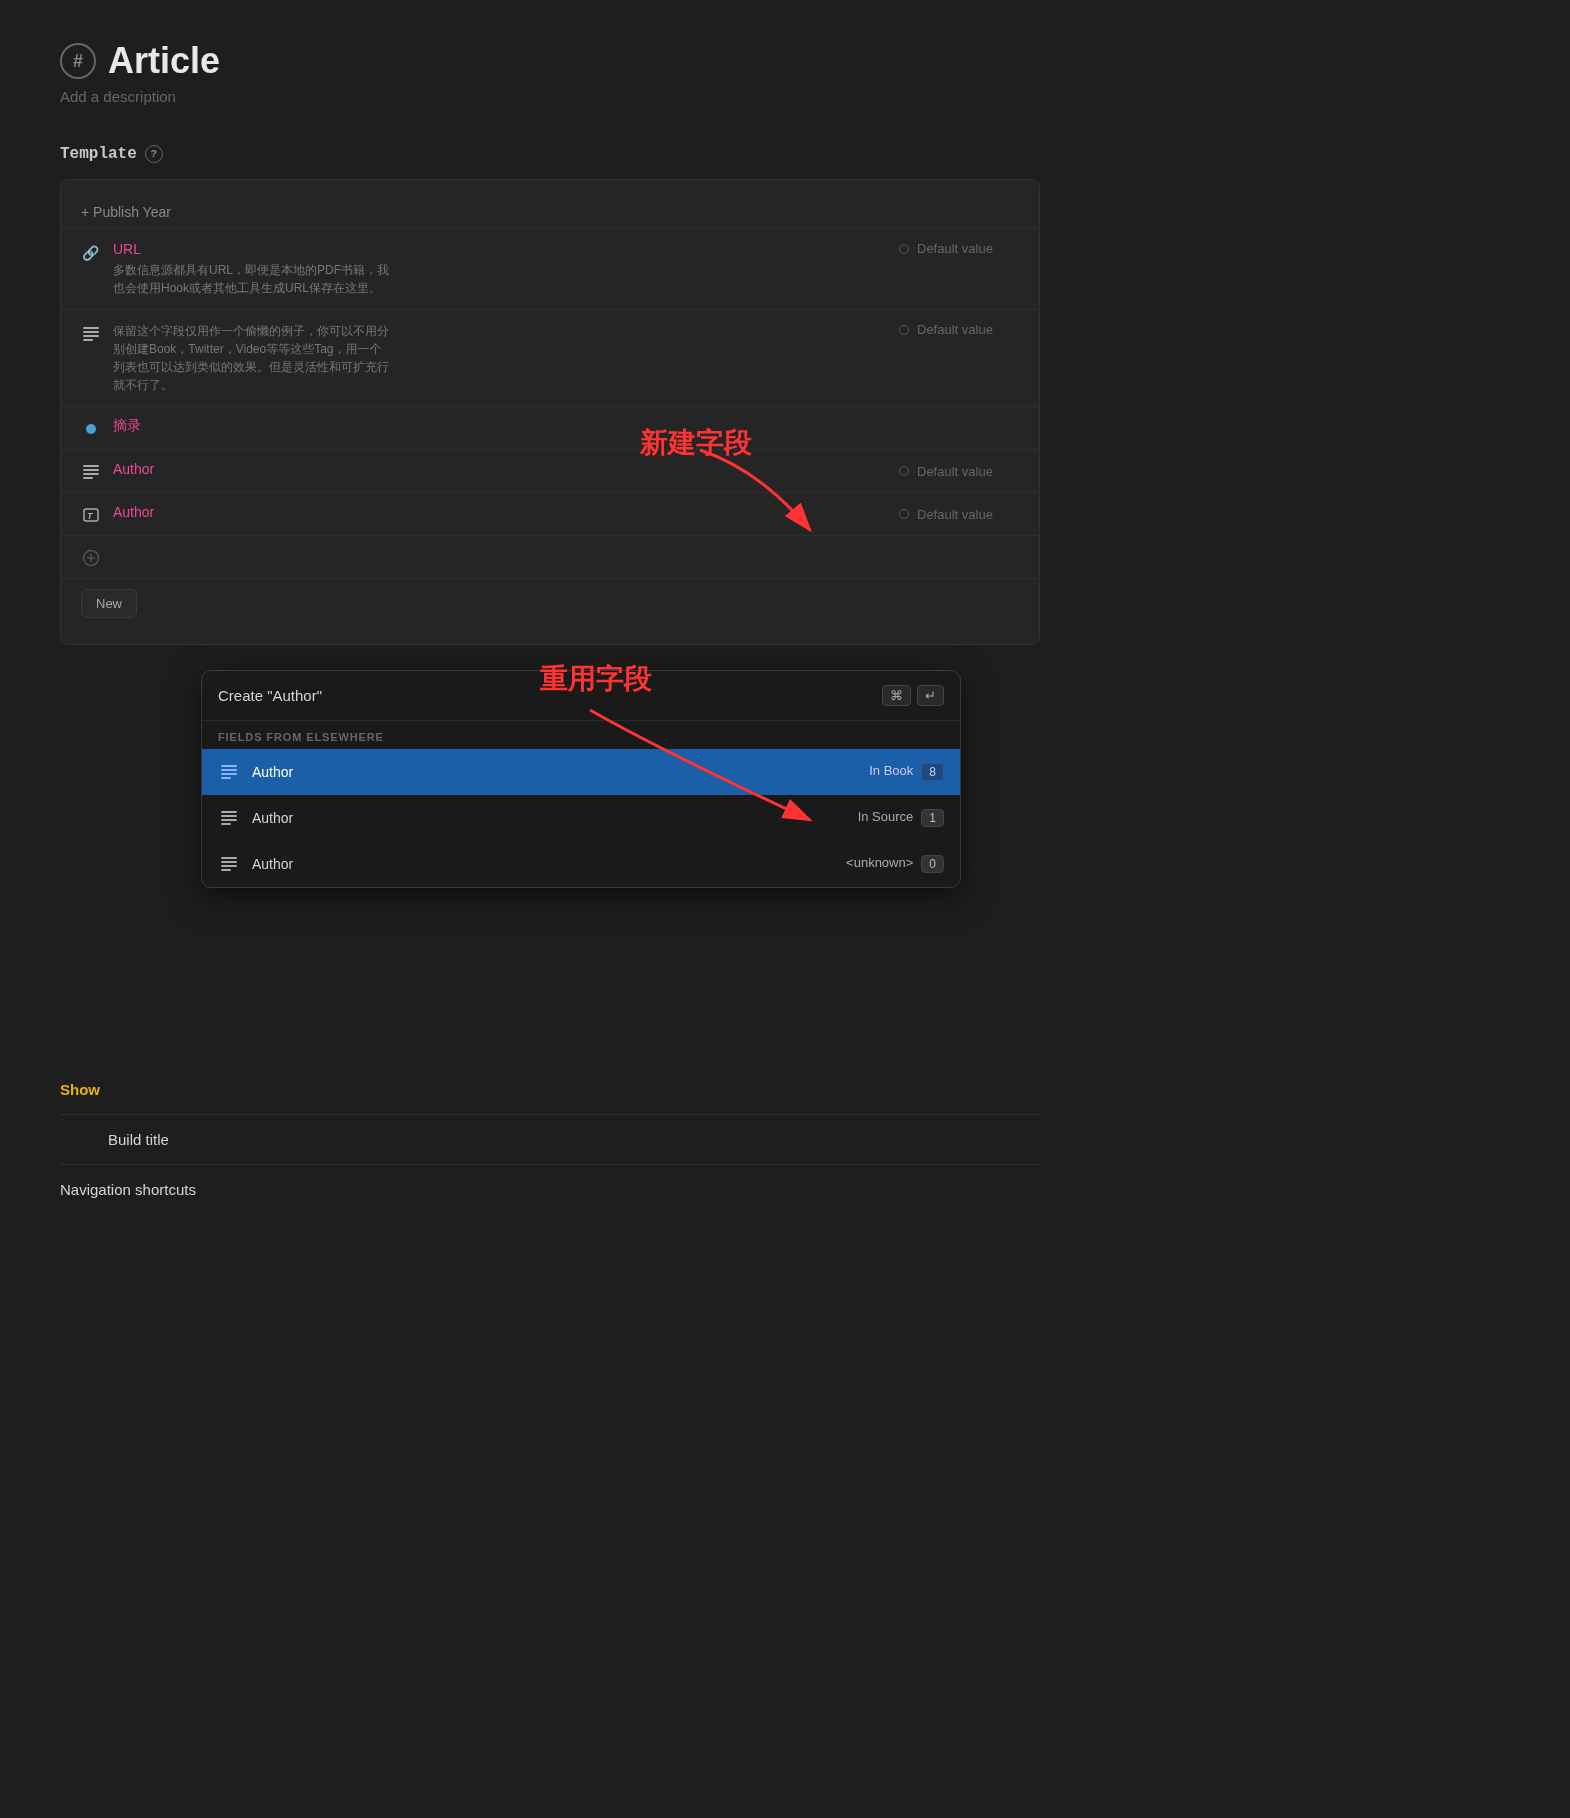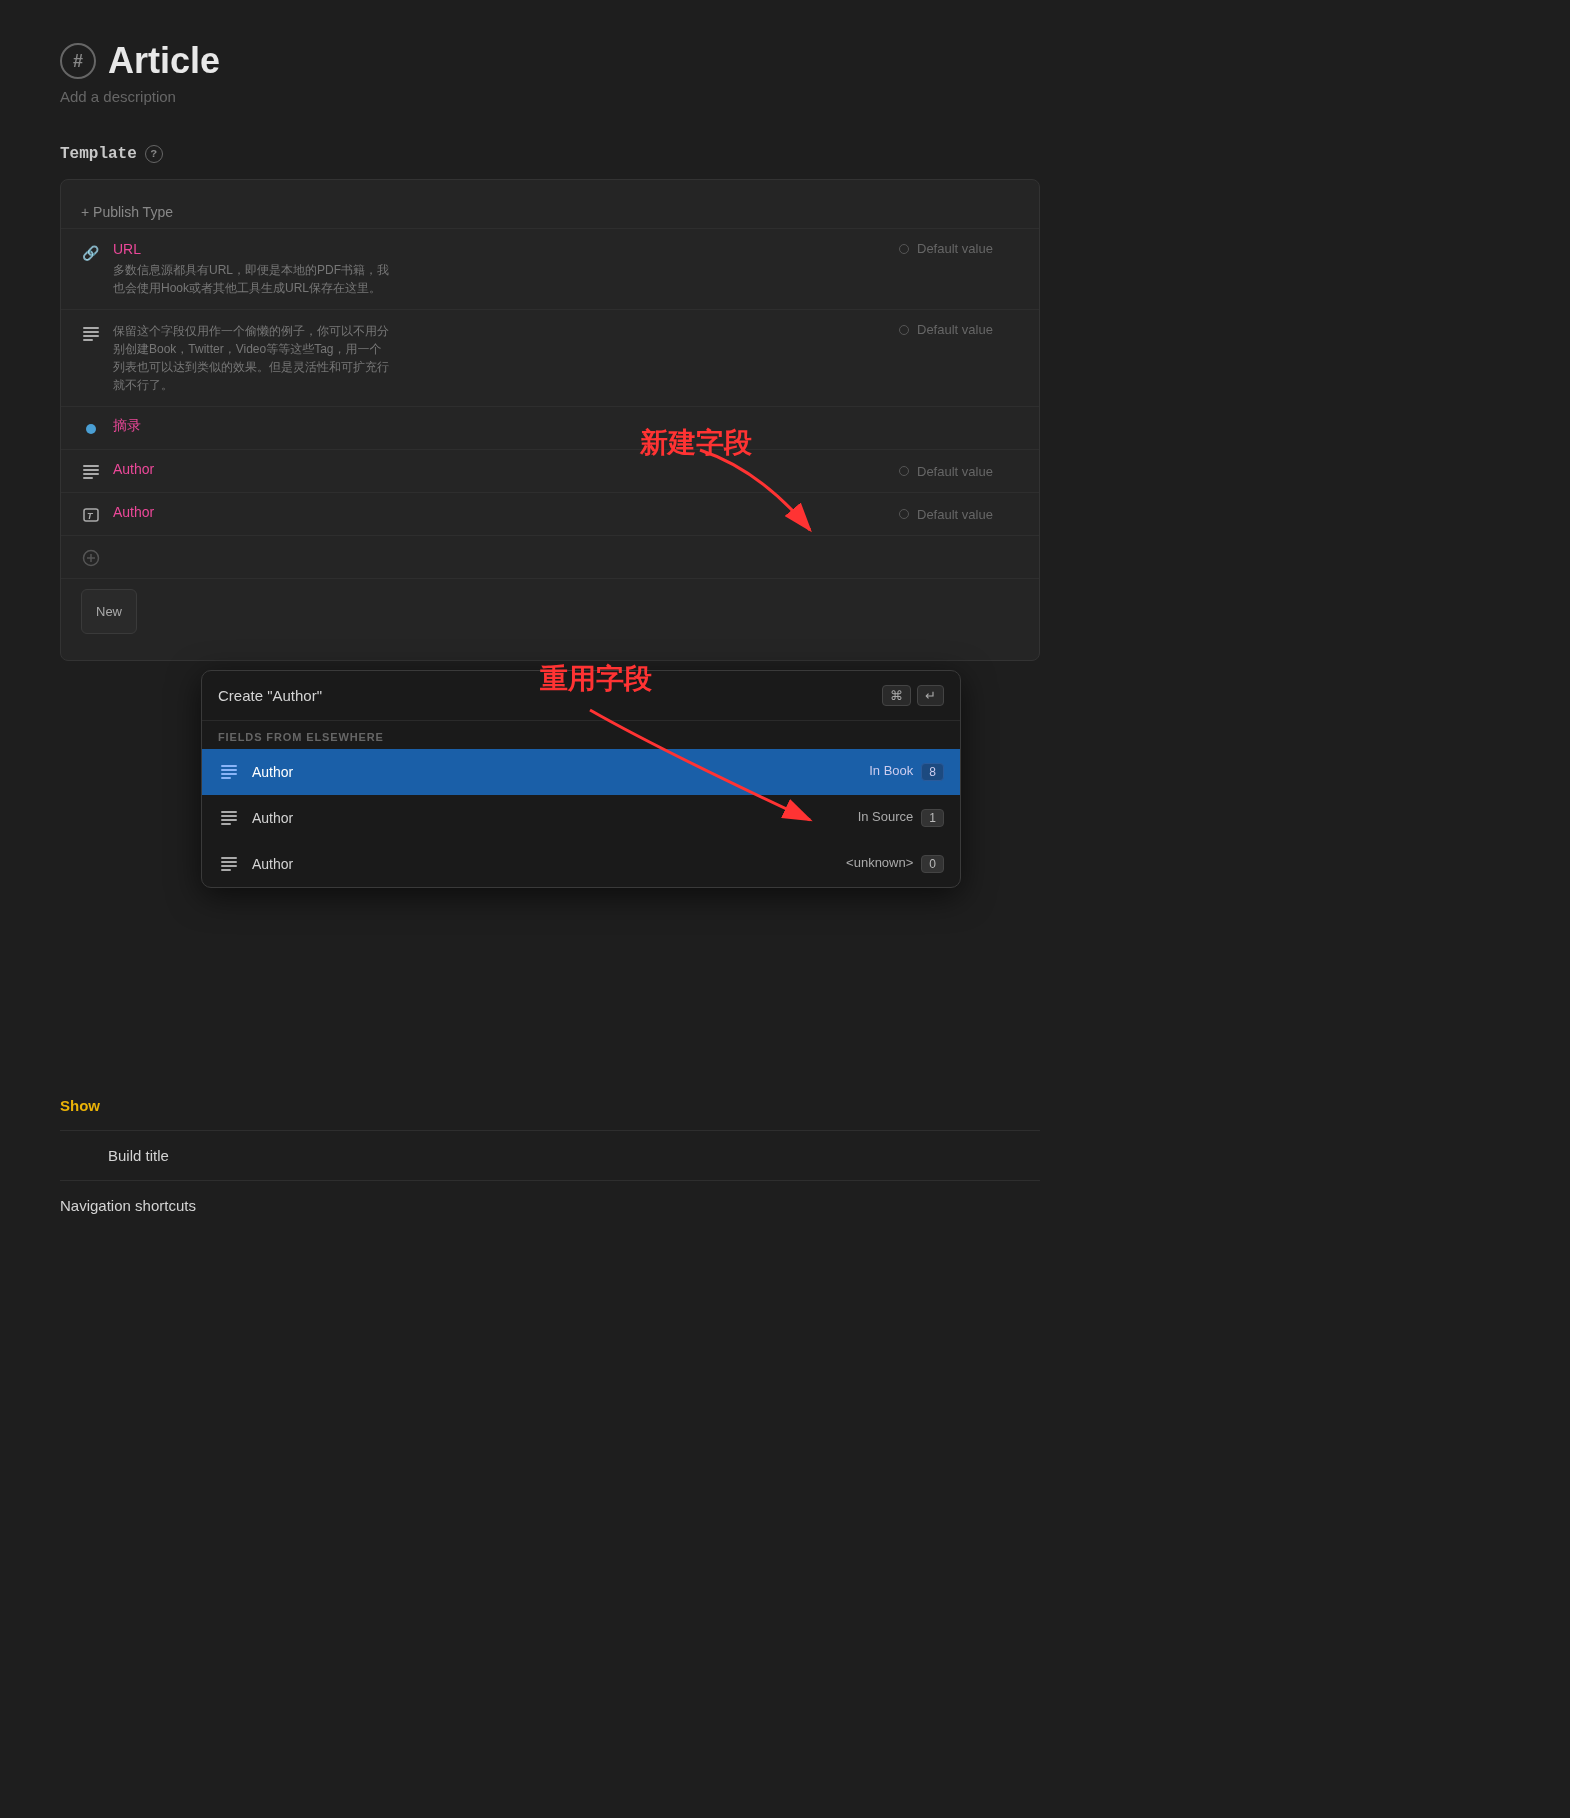--- a/index.html
+++ b/index.html
@@ -176,21 +176,21 @@
       align-items: center;
       padding: 10px 20px;
       border-top: 1px solid #2e2e2e;
     }
 
     .new-button {
       background: #2a2a2a;
       border: 1px solid #3a3a3a;
       border-radius: 6px;
       color: #aaa;
-      padding: 14px 14px;
+      padding: 6px 14px;
       font-size: 13px;
       cursor: pointer;
     }
 
     .show-row {
       padding: 16px 0;
       color: #eab308;
       font-size: 15px;
       font-weight: 700;
     }
@@ -372,21 +372,21 @@
     <div class="section-header">
       <span>Template</span>
       <div class="help-icon">
         <span>?</span>
       </div>
     </div>
 
     <div class="template-container">
 
       <div class="add-field-row">
-        <span>+ Publish Type</span>
+        <span>+ Publish Year</span>
       </div>
 
       <div class="field-row">
         <div class="field-icon">
           <span class="link-icon">🔗</span>
         </div>
         <div class="field-content">
           <div class="field-name">URL</div>
           <div class="field-desc">多数信息源都具有URL，即便是本地的PDF书籍，我也会使用Hook或者其他工具生成URL保存在这里。</div>
         </div>

